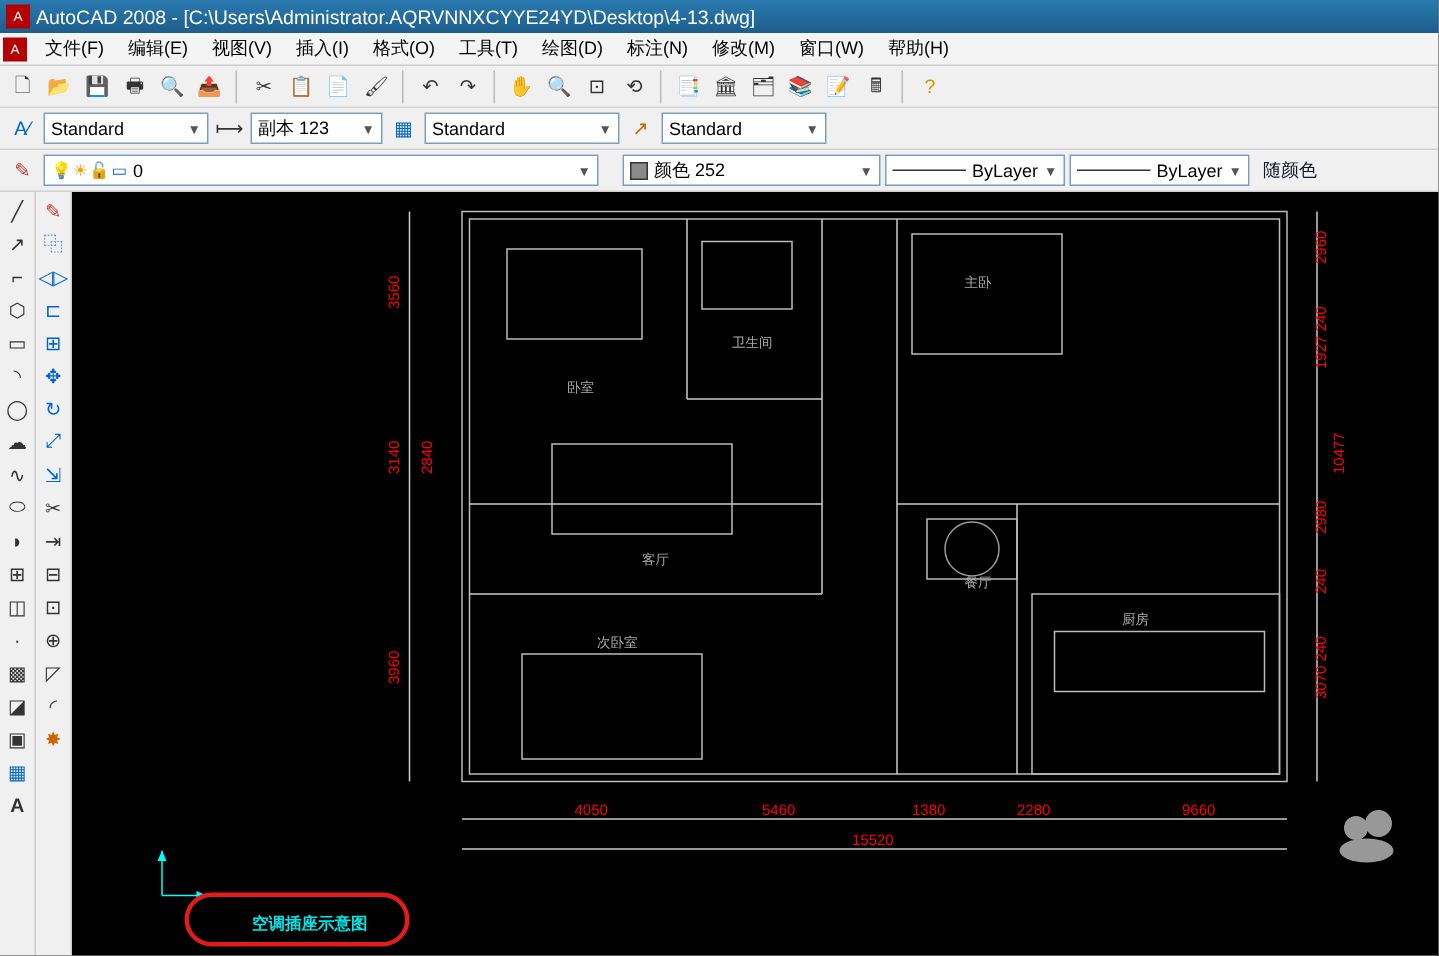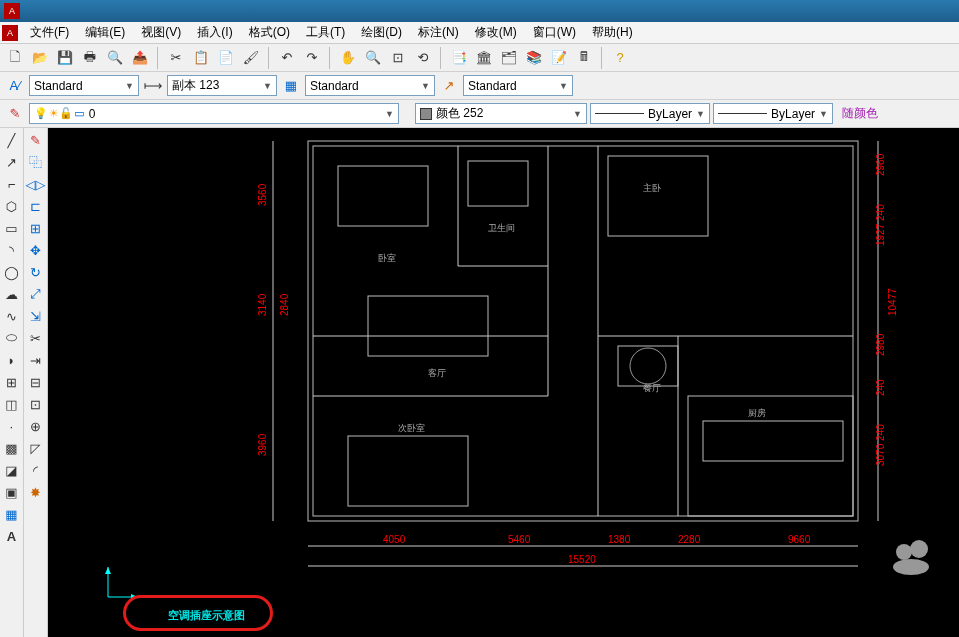--- a/index.html
+++ b/index.html
@@ -105,20 +105,21 @@
   .annot-text{position:absolute;left:120px;bottom:14px;color:#00e6e6;font-size:11px;font-weight:bold;}
   .watermark{position:absolute;right:20px;bottom:60px;opacity:.7;}
   .layer-ico{display:inline-flex;gap:1px;align-items:center;}
   .layer-ico span{font-size:11px;}
 </style>
 </head>
 <body>
 
 <div class="titlebar">
   <div class="app-icon">A</div>
+  <span>AutoCAD 2008 - [C:\Users\Administrator.AQRVNNXCYYE24YD\Desktop\4-13.dwg]</span>
 </div>
 
 <div class="menubar">
   <div class="app-icon2">A</div>
   <div class="mi">文件(F)</div>
   <div class="mi">编辑(E)</div>
   <div class="mi">视图(V)</div>
   <div class="mi">插入(I)</div>
   <div class="mi">格式(O)</div>
   <div class="mi">工具(T)</div>
@@ -160,21 +161,21 @@
   <div class="tbbtn" style="color:#cc9900">?</div>
 </div>
 
 <div class="tbrow">
   <div class="tbbtn" style="color:#06c">A⁄</div>
   <div class="combo" style="width:110px">
     <span>Standard</span>
       <span class="dd">▼</span>
   </div>
   <div class="tbbtn">⟼</div>
-  <div class="combo" style="width:110px">
+  <div class="combo" style="width:88px">
     <span>副本 123</span>
       <span class="dd">▼</span>
   </div>
   <div class="tbbtn" style="color:#06c">▦</div>
   <div class="combo" style="width:130px">
     <span>Standard</span>
       <span class="dd">▼</span>
   </div>
   <div class="tbbtn" style="color:#c60">↗</div>
   <div class="combo" style="width:110px">
@@ -204,21 +205,21 @@
   <div class="combo" style="width:120px">
     <span style="flex:1;border-top:1px solid #333;margin-right:4px"></span>
     <span>ByLayer</span>
     <span class="dd">▼</span>
   </div>
   <div class="combo" style="width:120px">
     <span style="flex:1;border-top:1px solid #333;margin-right:4px"></span>
     <span>ByLayer</span>
     <span class="dd">▼</span>
   </div>
-  <div style="padding:0 6px;color:#a21caf">随颜色</div>
+  <div style="padding:0 6px;color:#0f172a">随颜色</div>
 </div>
 
 <div class="workarea">
 
   <div class="side-tb">
     <div class="stbtn">╱</div>
     <div class="stbtn">↗</div>
     <div class="stbtn">⌐</div>
     <div class="stbtn">⬡</div>
     <div class="stbtn">▭</div>

